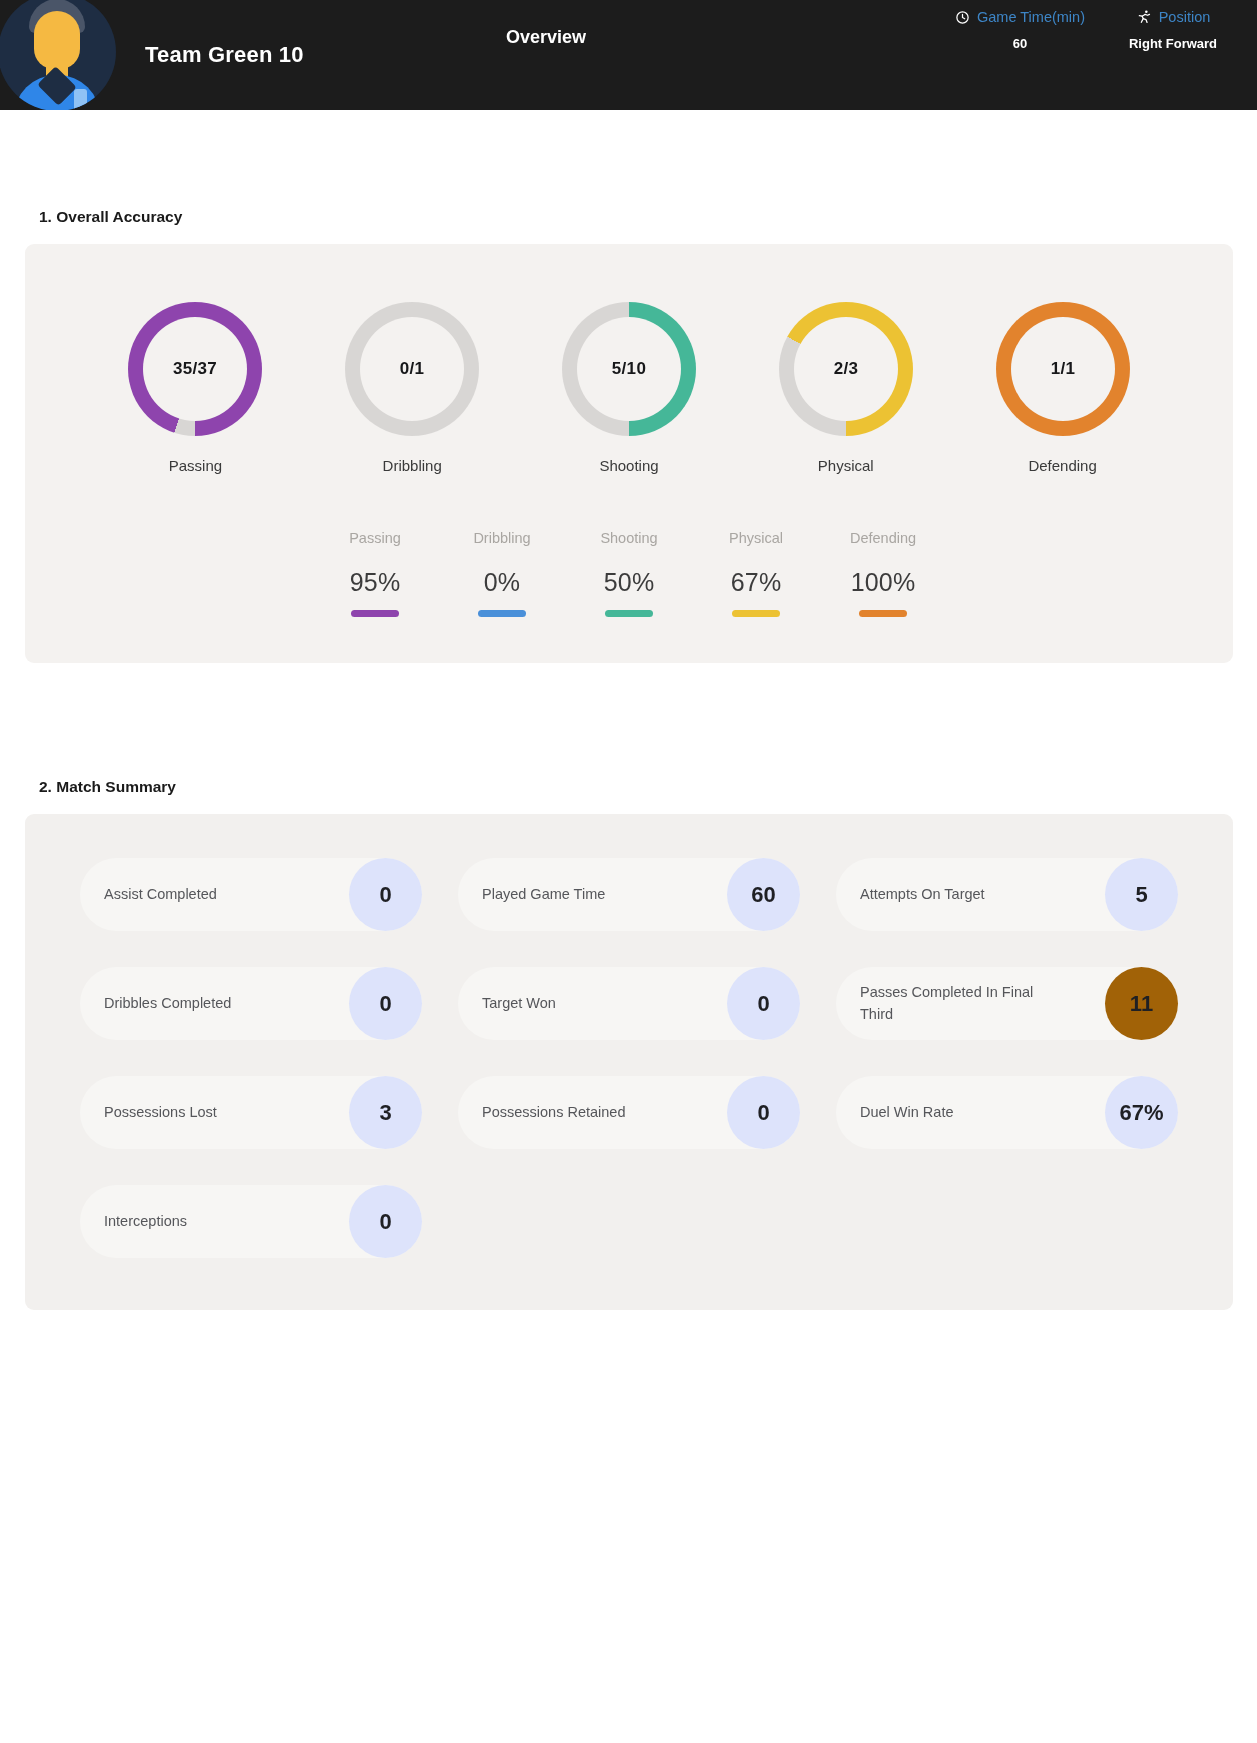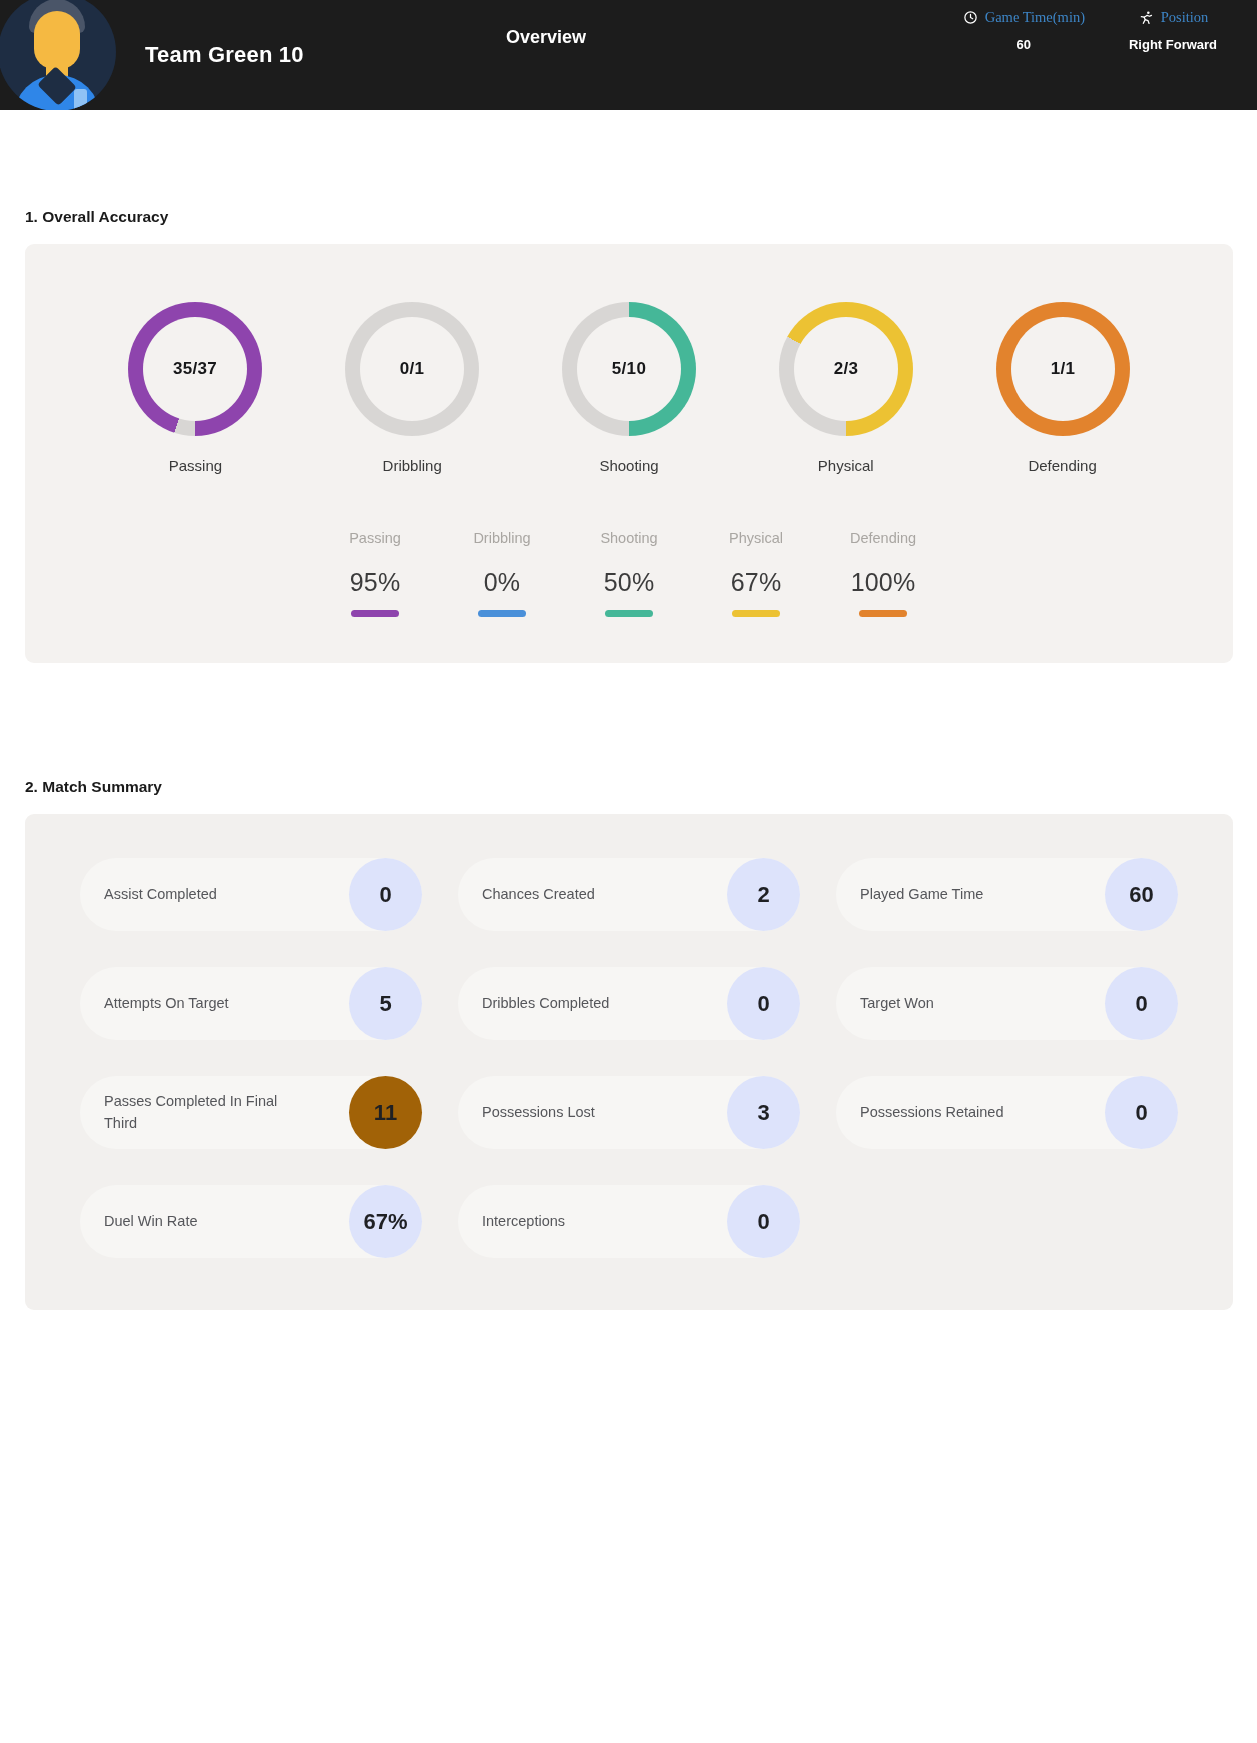--- a/index.html
+++ b/index.html
@@ -105,36 +105,35 @@
     min-width: 140px;
   }
   .metric-head {
     display: flex;
     align-items: center;
     gap: 7px;
   }
   .metric-label {
     color: #3d85c6;
     font-size: 14.5px;
-    font-family: Liberation Serif, serif;
   }
   .metric-value {
     color: #ffffff;
     font-size: 13px;
     font-weight: bold;
     margin-top: 11px;
   }
   .metric .icon-wrap { display:flex; align-items:center; }
 
   
   .section-title {
     font-size: 15.5px;
     font-weight: bold;
     color: #1a1a1a;
-    margin-left: 25px;
+    margin-left: 39px;
   }
   #sec1-title { margin-top: 98px; }
   #sec2-title { margin-top: 0; }
 
   .card {
     background: #f4f2f0;
     border-radius: 9px;
     margin: 18px 24px 0 25px;
   }
 
@@ -402,26 +401,20 @@
 
 <div class="summary-card">
   <div class="summary-grid" id="summary-grid">
       <div class="stat-pill">
         <div class="stat-label">Assist Completed</div>
         <div class="stat-badge" style="background: rgb(221, 227, 251);">
           <span class="stat-value">0</span>
         </div>
       </div>
       <div class="stat-pill">
-        <div class="stat-label">Chances Created</div>
-        <div class="stat-badge" style="background: rgb(221, 227, 251);">
-          <span class="stat-value">2</span>
-        </div>
-      </div>
-      <div class="stat-pill">
         <div class="stat-label">Played Game Time</div>
         <div class="stat-badge" style="background: rgb(221, 227, 251);">
           <span class="stat-value">60</span>
         </div>
       </div>
       <div class="stat-pill">
         <div class="stat-label">Attempts On Target</div>
         <div class="stat-badge" style="background: rgb(221, 227, 251);">
           <span class="stat-value">5</span>
         </div>

